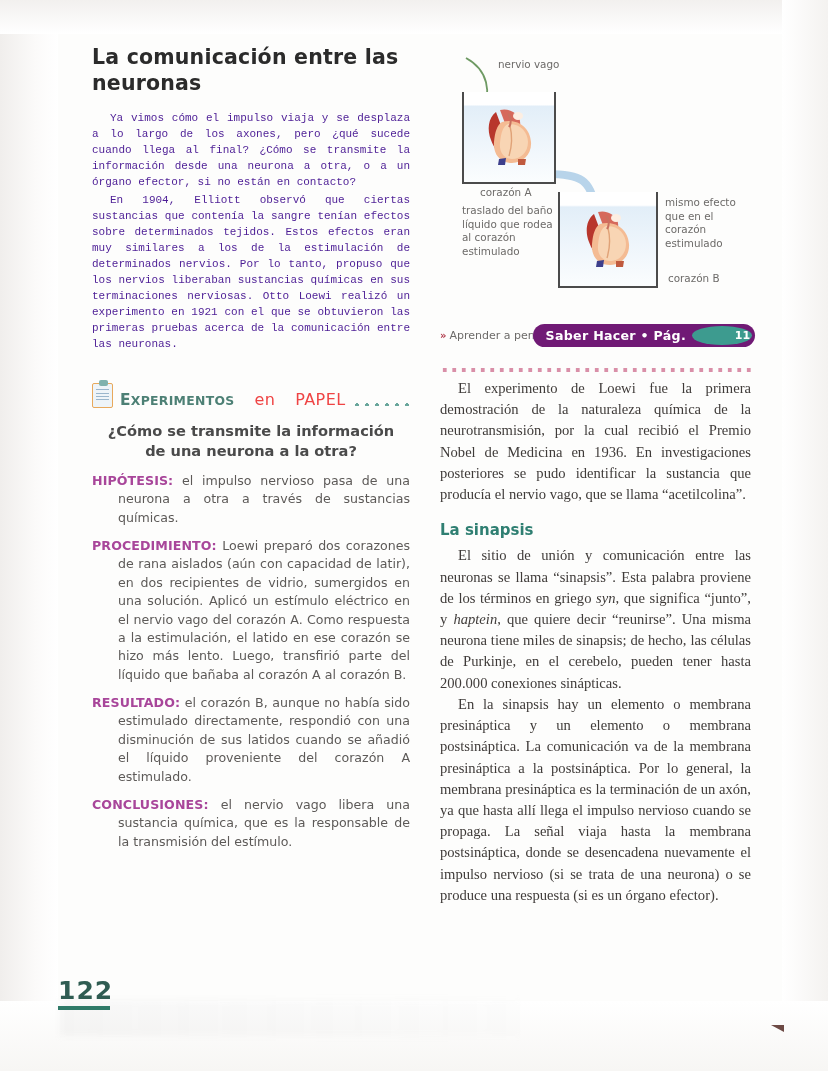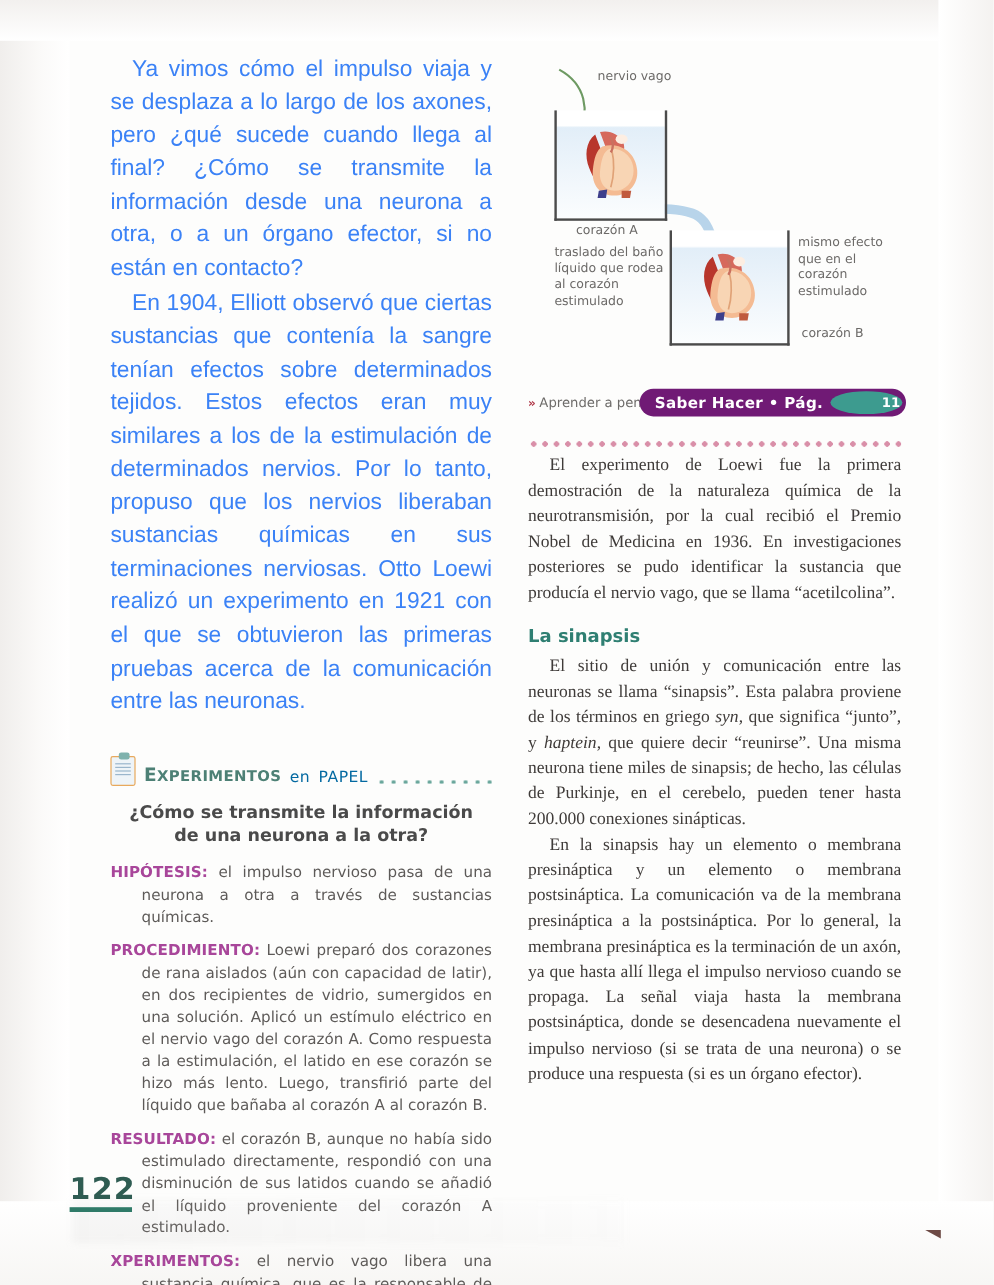--- a/index.html
+++ b/index.html
@@ -54,27 +54,27 @@
   h1.article-title {
     font-family: "DejaVu Sans", sans-serif;
     font-size: 20.5px;
     font-weight: bold;
     line-height: 1.28;
     color: #2b2b2b;
     margin: 0 0 14px 0;
     letter-spacing: 0.2px;
   }
   p.body-text {
-    font-family: Liberation Sans, sans-serif;
-    font-size: 19px;
+    font-family: Liberation Mono, monospace;
+    font-size: 11px;
     line-height: 1.455;
     text-align: justify;
     margin: 0 0 2px 0;
     text-indent: 18px;
-    color: #3b82f6;
+    color: #4c1d95;
     -webkit-hyphens: auto;
     hyphens: auto;
   }
 
   
   .experiment-block {
     margin-top: 26px;
   }
   .exp-header {
     display: flex;
@@ -123,26 +123,26 @@
     font-weight: bold;
     color: #4d8075;
     letter-spacing: 0.3px;
     line-height: 1;
   }
   .exp-title-caps .small-caps {
     font-size: 12.4px;
   }
   .exp-title-papel {
     font-family: "DejaVu Sans", sans-serif;
-    font-size: 13px;
+    font-size: 16px;
     font-weight: normal;
-    color: #0369a1;
+    color: #ef4444;
     letter-spacing: 0.4px;
     line-height: 1;
-    margin-left: 5px;
+    margin-left: 18px;
   }
   .dots-trail {
     flex: 1 1 auto;
     height: 10px;
     margin-left: 4px;
     margin-bottom: 2px;
     background-image: radial-gradient(circle, #6aa79c 1.7px, transparent 1.9px);
     background-size: 10px 10px;
     background-position: 0 4px;
     background-repeat: repeat-x;
@@ -356,20 +356,21 @@
 
 <div class="page">
 
   <div class="scan-edge-left"></div>
   <div class="scan-edge-top"></div>
   <div class="scan-edge-right"></div>
   <div class="scan-edge-bottom"></div>
 
   <div class="col-left">
 
+    <h1 class="article-title">La comunicación entre las neuronas</h1>
 
     <p class="body-text">Ya vimos cómo el impulso viaja y se desplaza a lo largo de los axones, pero ¿qué sucede cuando llega al final? ¿Cómo se transmite la información desde una neurona a otra, o a un órgano efector, si no están en contacto?</p>
     <p class="body-text">En 1904, Elliott observó que ciertas sustancias que contenía la sangre tenían efectos sobre determinados tejidos. Estos efectos eran muy similares a los de la estimulación de determinados nervios. Por lo tanto, propuso que los nervios liberaban sustancias químicas en sus terminaciones nerviosas. Otto Loewi realizó un experimento en 1921 con el que se obtuvieron las primeras pruebas acerca de la comunicación entre las neuronas.</p>
 
     <div class="experiment-block">
 
       <div class="exp-header">
         <span class="clipboard-icon">
           <span class="clip-frame"></span>
           <span class="clip-lines">
@@ -388,21 +389,21 @@
 
       <h2 class="exp-question">¿Cómo se transmite la información de una neurona a la otra?</h2>
 
       <p class="exp-item"><span class="exp-label">HIPÓTESIS:</span><span> el impulso nervioso pasa de una neurona a otra a través de sustancias químicas.</span></p>
 
 
       <p class="exp-item"><span class="exp-label">PROCEDIMIENTO:</span><span> Loewi preparó dos corazones de rana aislados (aún con capacidad de latir), en dos recipientes de vidrio, sumergidos en una solución. Aplicó un estímulo eléctrico en el nervio vago del corazón A. Como respuesta a la estimulación, el latido en ese corazón se hizo más lento. Luego, transfirió parte del líquido que bañaba al corazón A al corazón B.</span></p>
 
       <p class="exp-item"><span class="exp-label">RESULTADO:</span><span> el corazón B, aunque no había sido estimulado directamente, respondió con una disminución de sus latidos cuando se añadió el líquido proveniente del corazón A estimulado.</span></p>
 
-      <p class="exp-item"><span class="exp-label">XPERIMENTOS:</span><span> el nervio vago libera una sustancia química, que es la responsable de la transmisión del estímulo.</span></p>
+      <p class="exp-item"><span class="exp-label">CONCLUSIONES:</span><span> el nervio vago libera una sustancia química, que es la responsable de la transmisión del estímulo.</span></p>
 
     </div>
   </div>
 
   <div class="col-right">
 
     <div class="diagram">
 
       <svg class="nerve-line" viewBox="0 0 60 110">
         <path d="M8 2 C 30 14, 34 36, 24 58 C 16 76, 14 90, 22 102" fill="none" stroke="#6e9a63" stroke-width="1.8"></path>

